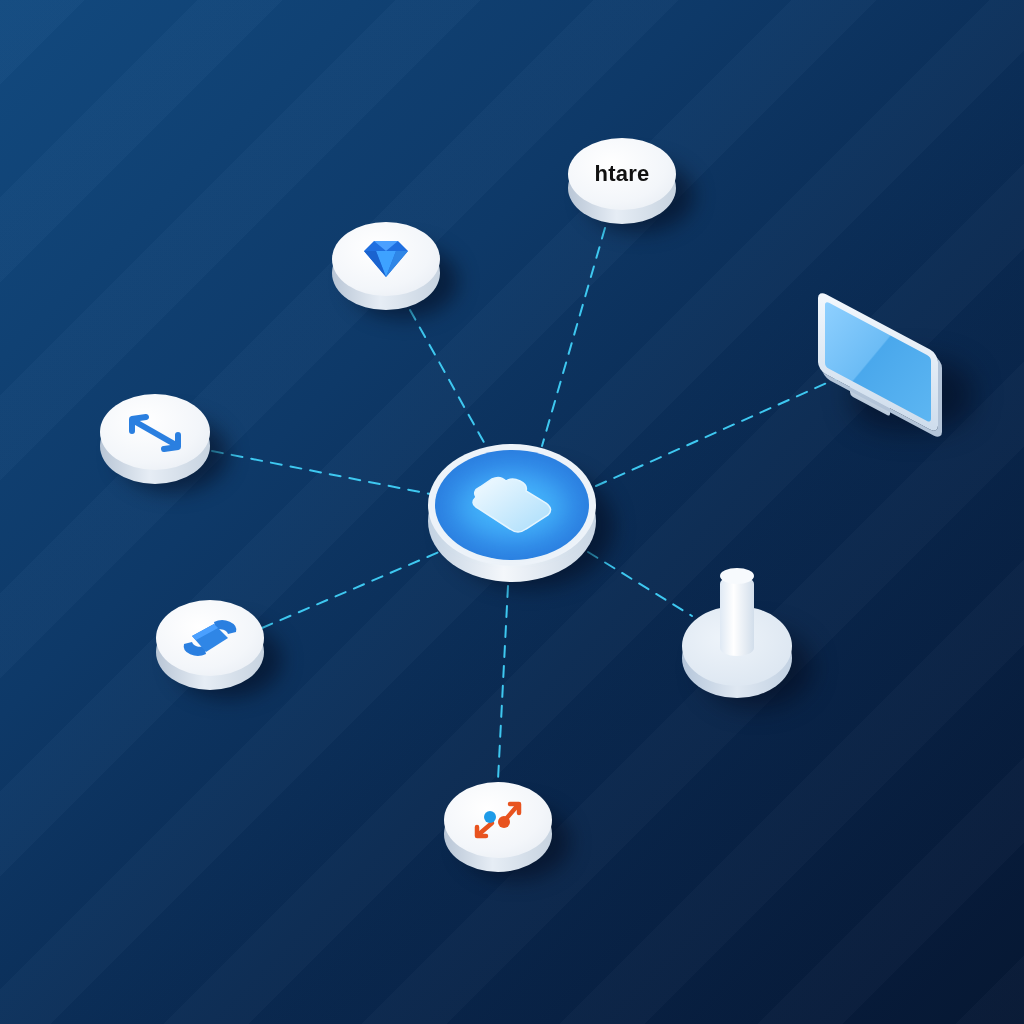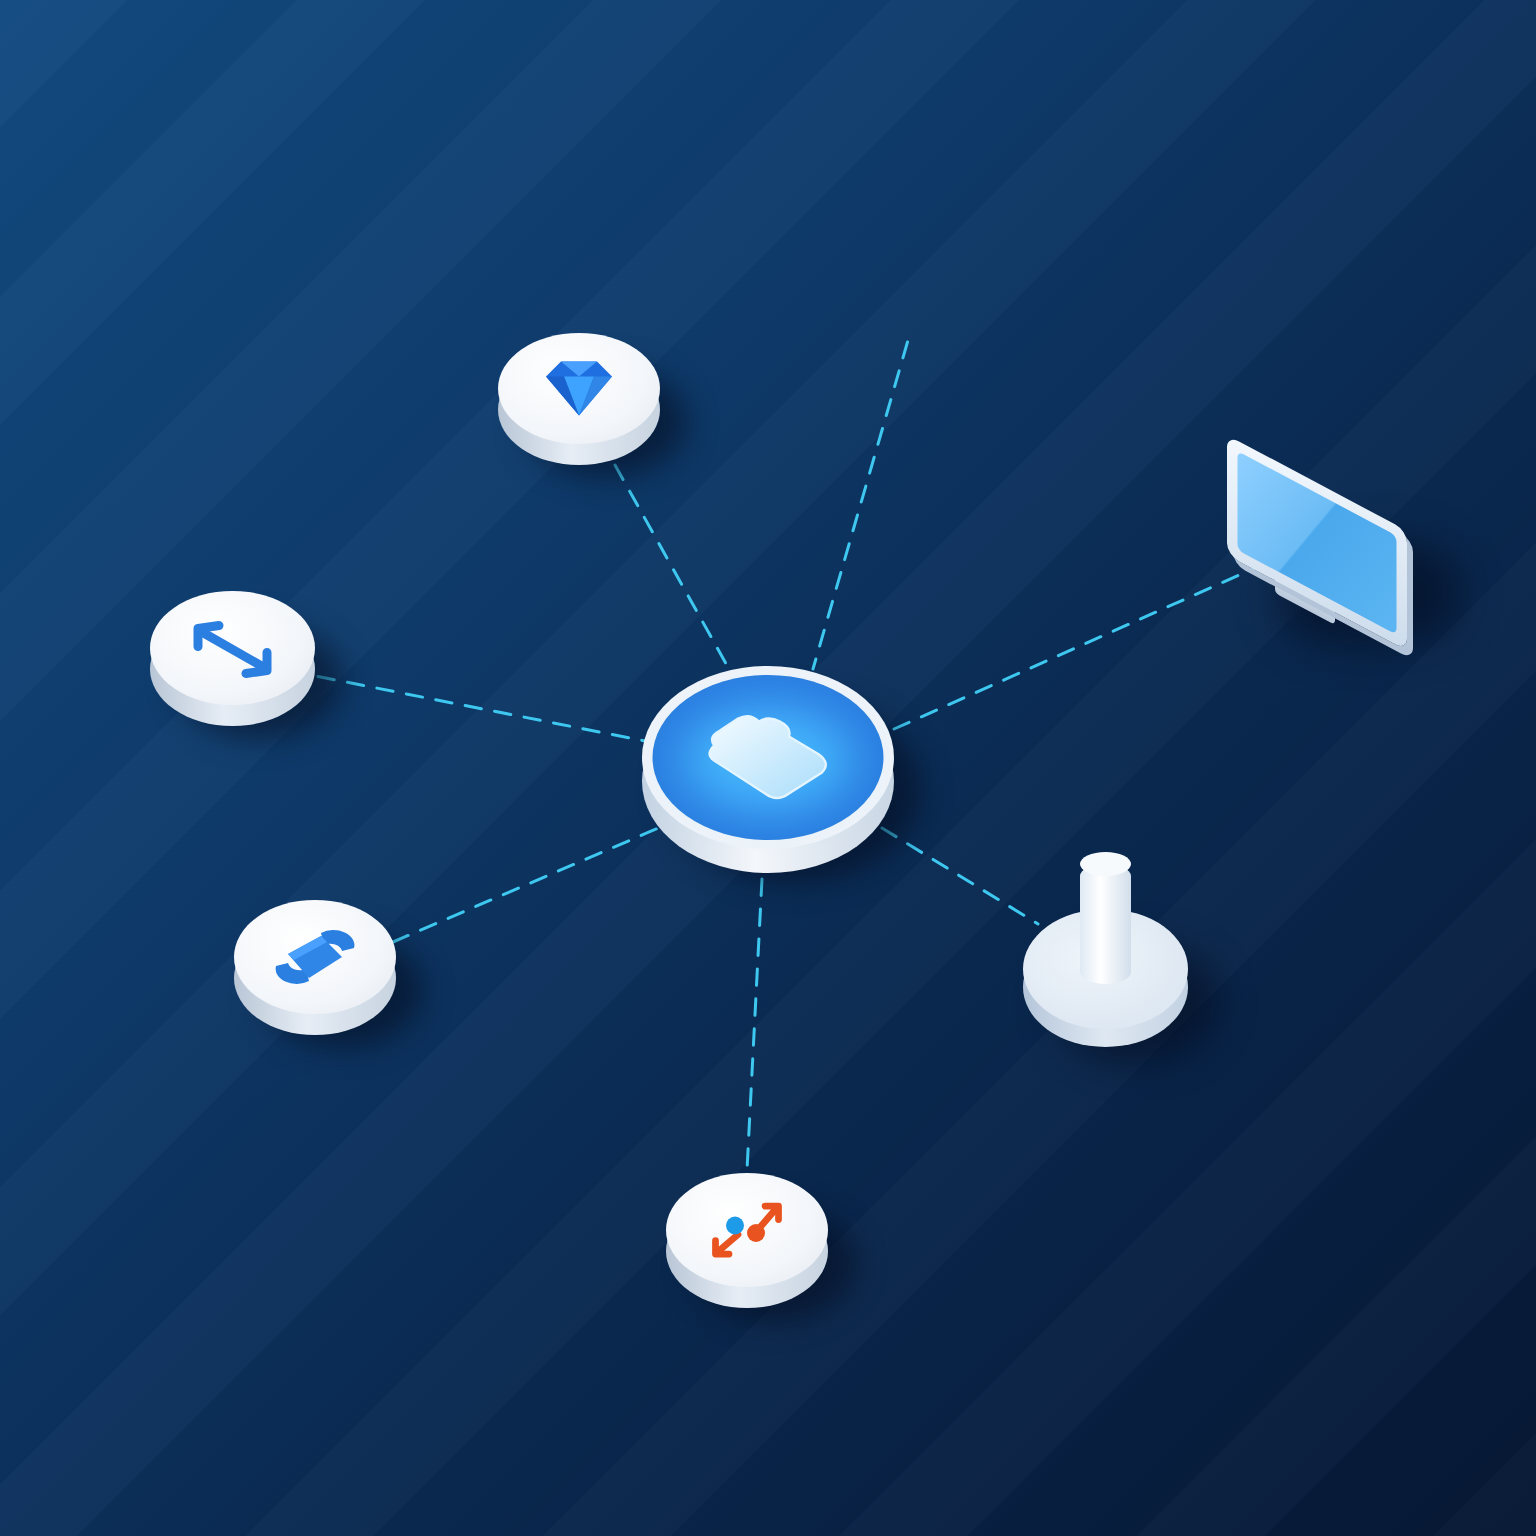--- a/index.html
+++ b/index.html
@@ -115,20 +115,27 @@
       <line x1="605" y1="228" x2="542" y2="446"></line>
       <line x1="410" y1="310" x2="486" y2="446"></line>
       <line x1="212" y1="451" x2="430" y2="494"></line>
       <line x1="262" y1="628" x2="446" y2="549"></line>
       <line x1="508" y1="586" x2="498" y2="780"></line>
       <line x1="588" y1="552" x2="692" y2="616"></line>
       <line x1="596" y1="486" x2="838" y2="378"></line>
     </g>
   </svg>
 
+  <div class="disc" style="left:568px; top:138px; width:108px; height:72px;">
+    <div class="shadow"></div>
+    <div class="side"></div>
+    <div class="top">
+      <span class="label-text">htare</span>
+    </div>
+  </div>
 
   <div class="disc" style="left:332px; top:222px; width:108px; height:74px;">
     <div class="shadow"></div>
     <div class="side"></div>
     <div class="top">
       <svg width="60" height="44" viewBox="0 0 60 44">
         <polygon points="8,14 18,4 42,4 52,14 30,40" fill="#1f6fe0"></polygon>
         <polygon points="18,4 30,14 42,4" fill="#4aa0ff"></polygon>
         <polygon points="20,14 40,14 30,40" fill="#3ea2ff"></polygon>
         <polygon points="8,14 20,14 30,40" fill="#1a63cf"></polygon>

